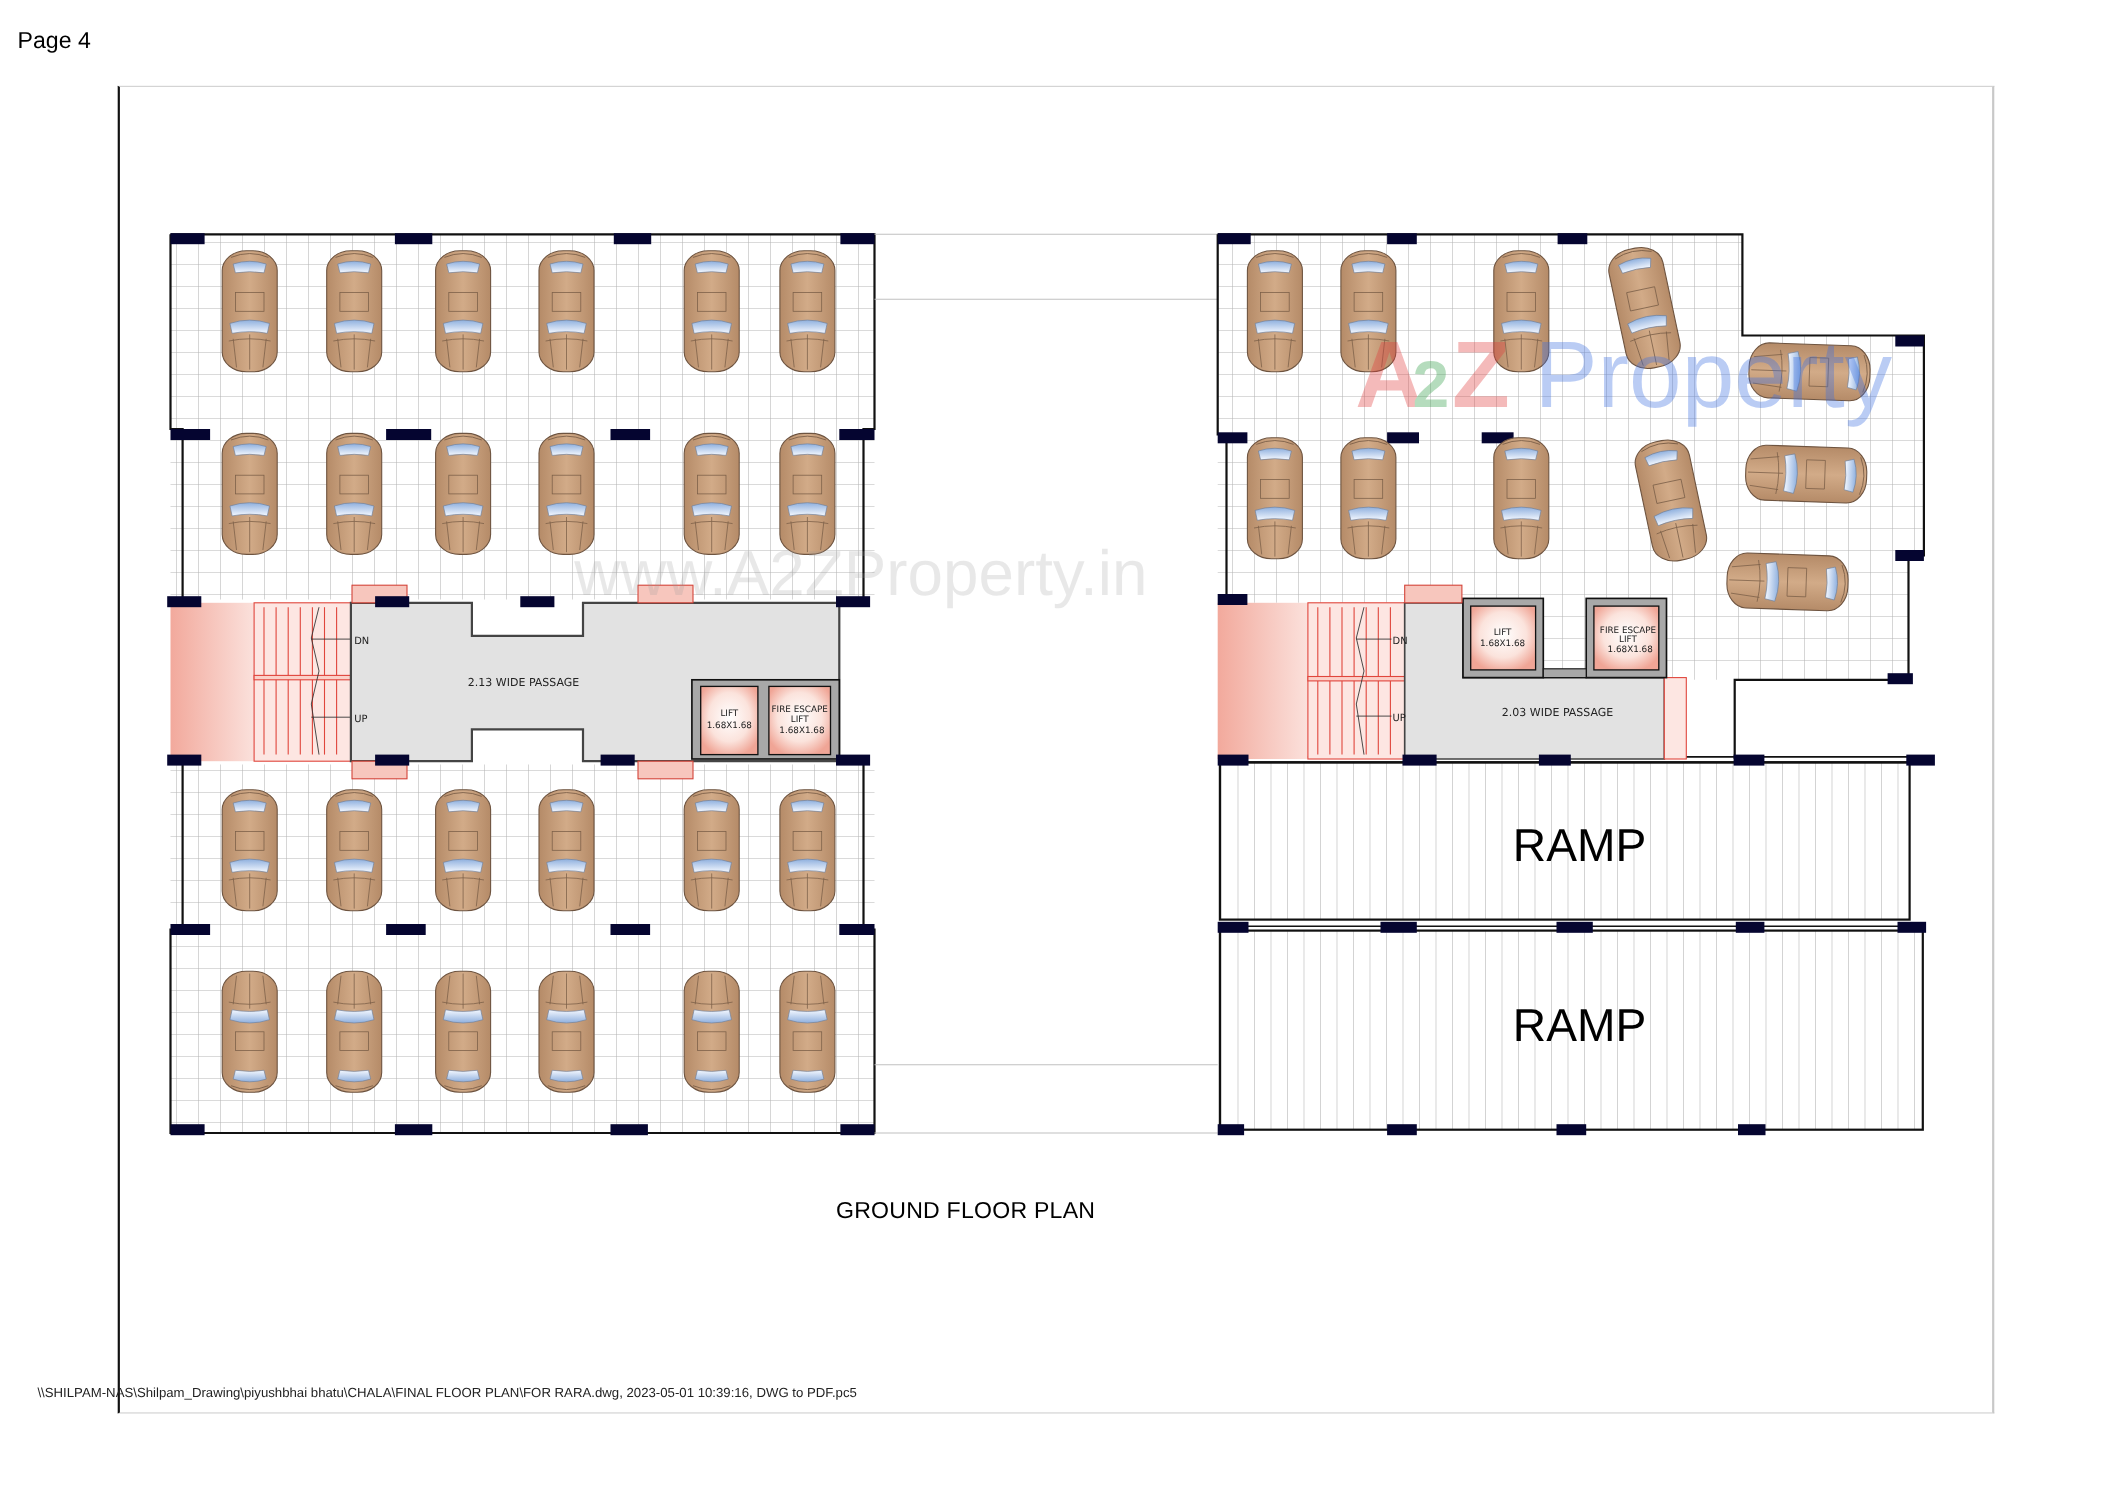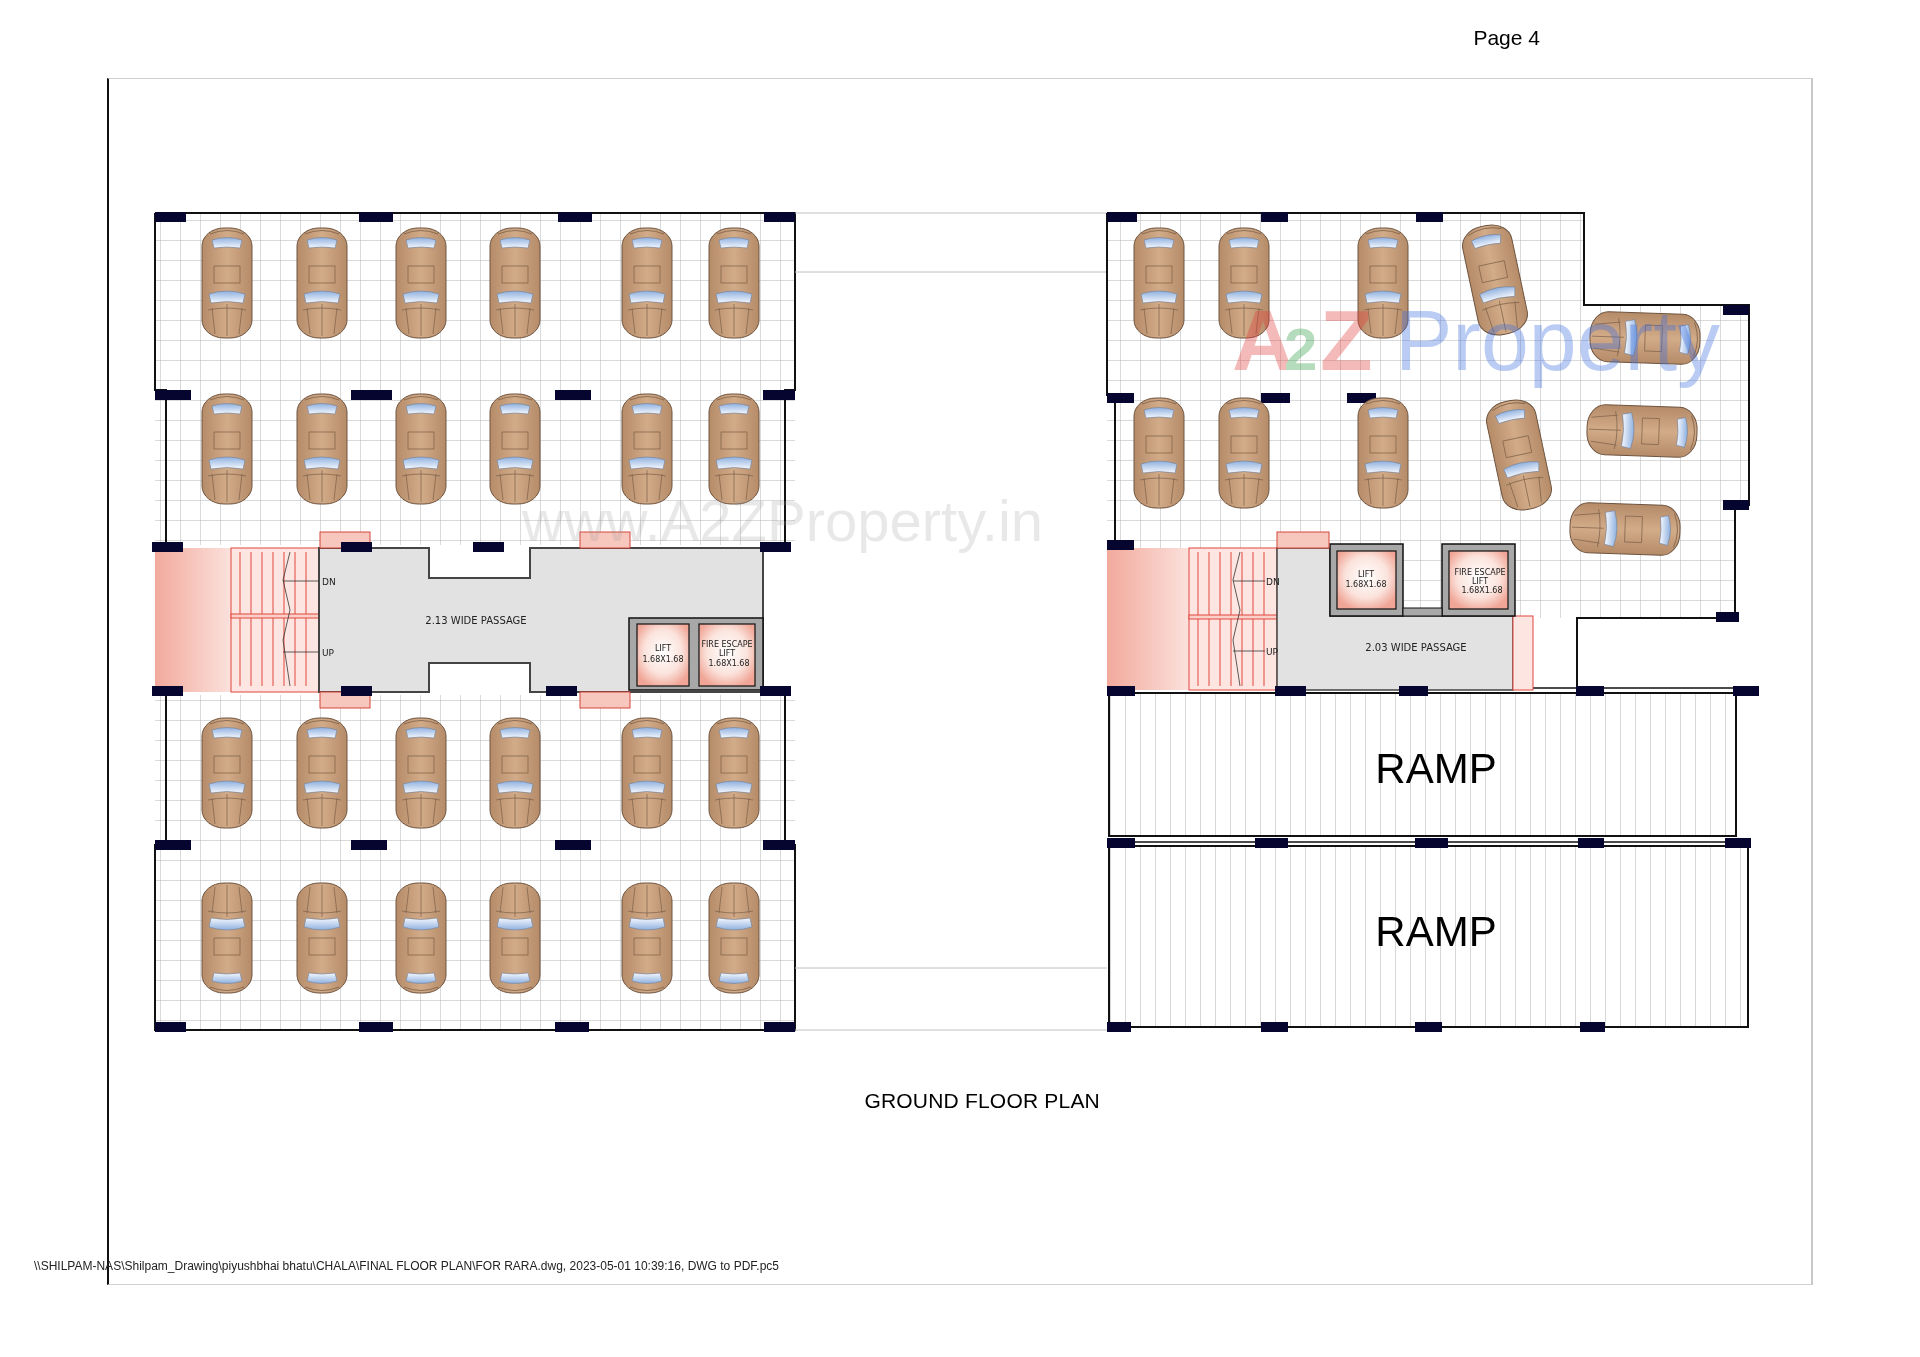--- a/index.html
+++ b/index.html
@@ -1,23 +1,23 @@
 <!DOCTYPE html>
 <html><head>
 <meta charset="utf-8">
 <style>
   html, body { margin:0; padding:0; background:#ffffff; }
   body { width:1920px; height:1357px; position:relative; overflow:hidden;
          font-family:"Liberation Sans", sans-serif; color:#000; }
-  .page-number { position:absolute; left:0; width:1540px; top:26px; text-align:right;
+  .page-number { position:absolute; left:16px; width:1540px; top:26px; text-align:left;
                  font-size:21px; }
   .page-frame { position:absolute; left:107px; top:78px; width:1706px; height:1207px;
                 border-top:1px solid #d0d0d0; border-right:2px solid #c8c8c8;
                 border-bottom:1px solid #d0d0d0; border-left:2px solid #111; box-sizing:border-box; }
-  .plan-title { position:absolute; left:760px; width:340px; top:1089px; text-align:right;
+  .plan-title { position:absolute; left:760px; width:340px; top:1089px; text-align:left;
                 font-size:21px; letter-spacing:0.2px; }
   .file-path { position:absolute; left:34px; top:1259px; font-size:12px; color:#222; white-space:nowrap; }
   svg.plan { position:absolute; left:0; top:0; }
   .lbl { font-family:"DejaVu Sans", sans-serif; fill:#222; }
   .ramp-lbl { font-family:"Liberation Sans", sans-serif; font-size:42px; fill:#000; }
   .wm1 { font-family:"Liberation Sans", sans-serif; font-size:58px; fill:#9a9a9a; opacity:0.22; }
   .wm2 { font-family:"Liberation Sans", sans-serif; font-size:86px; font-weight:bold; opacity:0.35; }
 </style>
 </head>
 <body>

